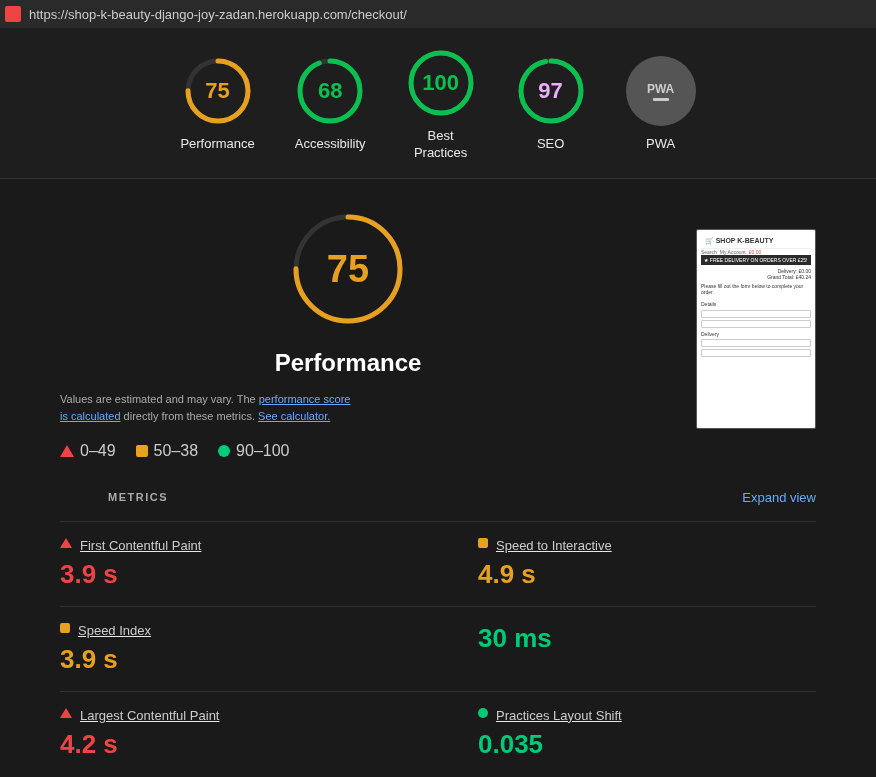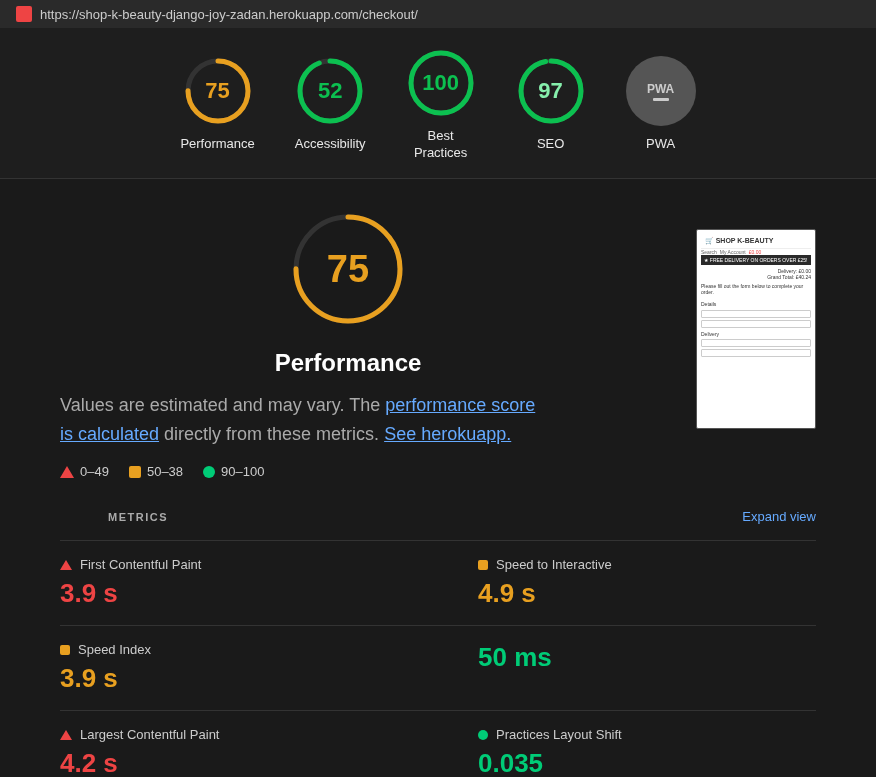--- a/index.html
+++ b/index.html
@@ -10,21 +10,21 @@
       font-size: 14px;
       min-height: 777px;
       width: 876px;
     }
 
     
     .title-bar {
       background: #2a2a2a;
       display: flex;
       align-items: center;
-      padding: 6px 16px;
+      padding: 6px 5px;
       gap: 8px;
       height: 28px;
     }
     .title-bar-icon {
       width: 16px;
       height: 16px;
       background: #e44;
       border-radius: 2px;
     }
     .title-bar-url {
@@ -144,36 +144,36 @@
     .perf-title {
       font-size: 24px;
       font-weight: bold;
       color: #fff;
       width: 100%;
       text-align: center;
       margin-bottom: 14px;
     }
 
     .perf-description {
-      font-size: 18px;
+      font-size: 11px;
       color: #aaa;
       line-height: 1.6;
       margin-bottom: 16px;
     }
 
     .perf-description a {
       color: #6af;
       text-decoration: underline;
     }
 
     .score-legend {
       display: flex;
       gap: 20px;
       align-items: center;
-      font-size: 13px;
+      font-size: 16px;
       color: #ccc;
     }
 
     .legend-item {
       display: flex;
       align-items: center;
       gap: 6px;
     }
 
     .legend-red {
@@ -285,23 +285,23 @@
     .metric-item:nth-child(odd) {
       padding-right: 40px;
     }
 
     .metric-item:nth-child(even) {
       padding-left: 40px;
     }
 
     .metric-header {
       display: flex;
-      align-items: center;
       gap: 8px;
       margin-bottom: 6px;
+      text-decoration: underline;
     }
 
     .metric-icon-red {
       width: 0;
       height: 0;
       border-left: 6px solid transparent;
       border-right: 6px solid transparent;
       border-bottom: 10px solid #e44;
       flex-shrink: 0;
     }
@@ -376,21 +376,21 @@
     </div>
     <span class="score-label">Performance</span>
   </div>
 
   <div class="score-item">
     <div class="score-circle">
       <svg width="70" height="70" viewBox="0 0 70 70">
         <circle class="circle-track" cx="35" cy="35" r="30" stroke="#333"></circle>
         <circle class="circle-progress" cx="35" cy="35" r="30" stroke="#0cc050" stroke-dasharray="188.5" stroke-dashoffset="11.3"></circle>
       </svg>
-      <span class="score-number" style="color:#0cc050;">52</span>
+      <span class="score-number" style="color:#0cc050;">68</span>
     </div>
     <span class="score-label">Accessibility</span>
   </div>
 
   <div class="score-item">
     <div class="score-circle">
       <svg width="70" height="70" viewBox="0 0 70 70">
         <circle class="circle-track" cx="35" cy="35" r="30" stroke="#333"></circle>
         <circle class="circle-progress" cx="35" cy="35" r="30" stroke="#0cc050" stroke-dasharray="188.5" stroke-dashoffset="0"></circle>
       </svg>
@@ -398,21 +398,21 @@
     </div>
     <span class="score-label">Best<br>Practices</span>
   </div>
 
   <div class="score-item">
     <div class="score-circle">
       <svg width="70" height="70" viewBox="0 0 70 70">
         <circle class="circle-track" cx="35" cy="35" r="30" stroke="#333"></circle>
         <circle class="circle-progress" cx="35" cy="35" r="30" stroke="#0cc050" stroke-dasharray="188.5" stroke-dashoffset="5.7"></circle>
       </svg>
-      <span class="score-number" style="color:#86efac;">97</span>
+      <span class="score-number" style="color:#f0abfc;">97</span>
     </div>
     <span class="score-label">SEO</span>
   </div>
 
   <div class="score-item">
     <div class="pwa-circle">
       <span>PWA</span>
       <div class="pwa-dash"></div>
     </div>
     <span class="score-label">PWA</span>
@@ -427,21 +427,21 @@
           <circle class="circle-track" cx="60" cy="60" r="52" stroke="#333" stroke-width="8"></circle>
           <circle class="circle-progress" cx="60" cy="60" r="52" stroke="#e8a020" stroke-width="8" stroke-dasharray="326.7" stroke-dashoffset="81.7"></circle>
         </svg>
         <span class="big-score-number">75</span>
       </div>
     </div>
 
     <div class="perf-title">Performance</div>
 
     <p class="perf-description">
-      Values are estimated and may vary. The <a href="#">performance score<br>is calculated</a> directly from these metrics. <a href="#">See herokuapp.</a>
+      Values are estimated and may vary. The <a href="#">performance score<br>is calculated</a> directly from these metrics. <a href="#">See calculator.</a>
     </p>
 
     <div class="score-legend">
       <div class="legend-item">
         <div class="legend-red"></div>
         <span>0–49</span>
       </div>
       <div class="legend-item">
         <div class="legend-orange"></div>
         <span>50–38</span>
@@ -507,21 +507,21 @@
 
     <div class="metric-item">
       <div class="metric-header">
         <div class="metric-icon-orange"></div>
         <span class="metric-name">Speed Index</span>
       </div>
       <div class="metric-value-orange">3.9 s</div>
     </div>
 
     <div class="metric-item">
-      <div class="metric-value-green">50 ms</div>
+      <div class="metric-value-green">30 ms</div>
     </div>
 
     <div class="metric-item">
       <div class="metric-header">
         <div class="metric-icon-red"></div>
         <span class="metric-name">Largest Contentful Paint</span>
       </div>
       <div class="metric-value-red">4.2 s</div>
     </div>
 

